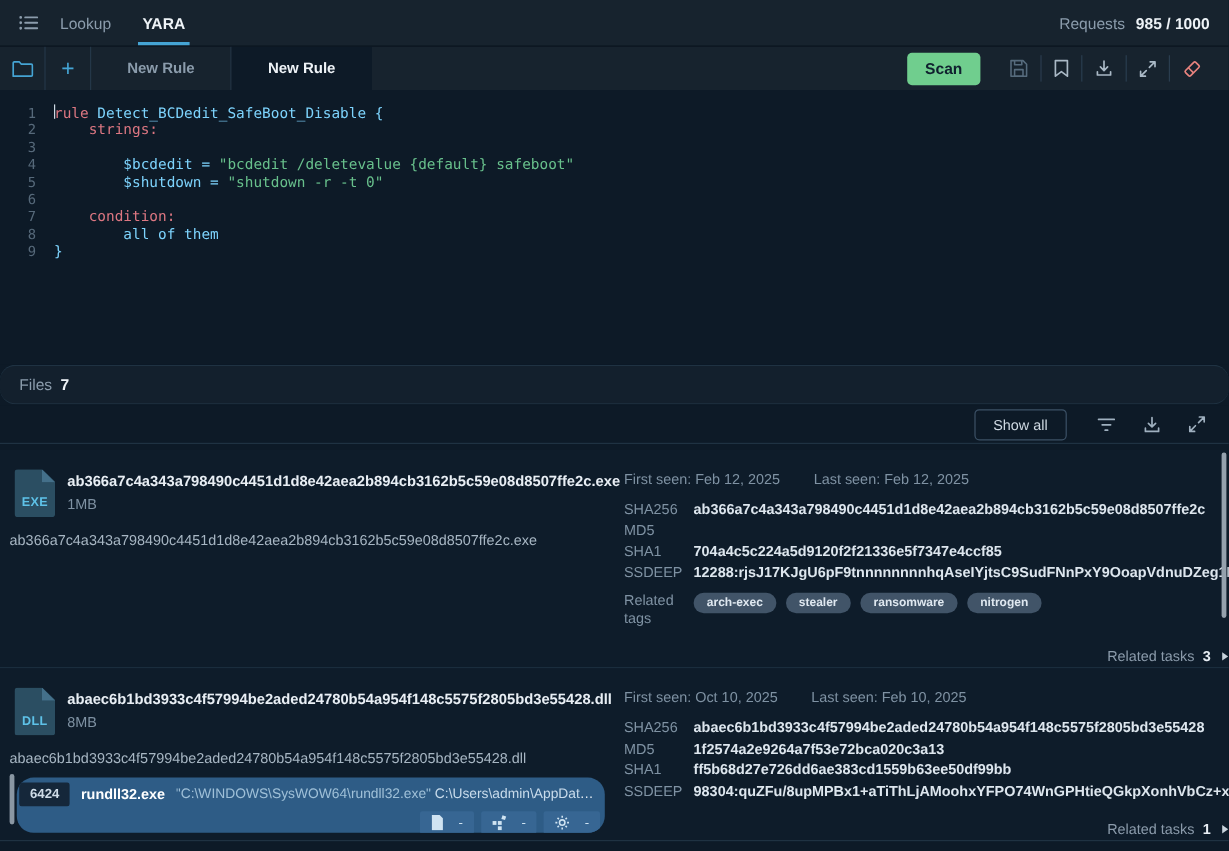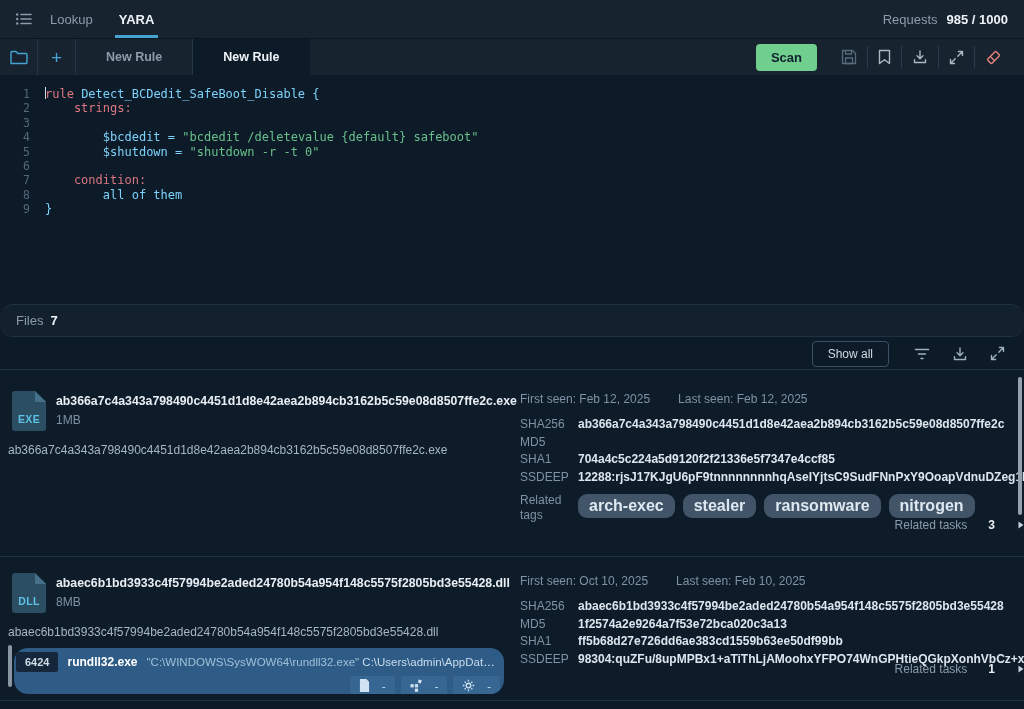--- a/index.html
+++ b/index.html
@@ -118,25 +118,25 @@
   .seen-row { display:flex; gap:28px; margin-top:17px; font-size:12px; color:#7f92a3; }
   .hash-table { margin-top:10px; }
   .hash-row { display:flex; font-size:12px; line-height:17.5px; }
   .hash-row .hl { width:58px; flex:none; color:#7f92a3; }
   .hash-row .hv { color:#dde6ee; font-weight:600; white-space:nowrap; }
 
   .tags-row { display:flex; margin-top:7px; font-size:12px; }
   .tags-row .tl { width:58px; flex:none; color:#7f92a3; line-height:15px; }
   .pills { display:flex; gap:8px; align-items:flex-start; padding-top:1px; }
   .pill {
-    background:var(--tag-bg,#415468); color:#dfe8f0; font-size:16px; font-weight:bold;
+    background:var(--tag-bg,#415468); color:#dfe8f0; font-size:10px; font-weight:bold;
     padding:3px 11px; border-radius:9px; cursor:pointer; white-space:nowrap;text-align:center;
   }
   .tasks-row {
-    position:absolute; right:0; bottom:24px; display:flex; align-items:center; gap:21px;
+    position:absolute; right:0; bottom:2px; display:flex; align-items:center; gap:7px;
     font-size:12px; color:#8b9bab; cursor:pointer;
   }
   .tasks-row b { color:#e8eef4; font-weight:bold; }
   .tasks-row .chev { color:#c7d2db; margin-left:2px; }
 
   
   .proc-scroll { position:absolute; left:0; top:88px; width:4px; height:42px;
                  background:#8a97a3; border-radius:2px; cursor:grab; }
   .proc-card {
     position:relative; margin:9px 0 0 6px; width:490px; height:46px;

